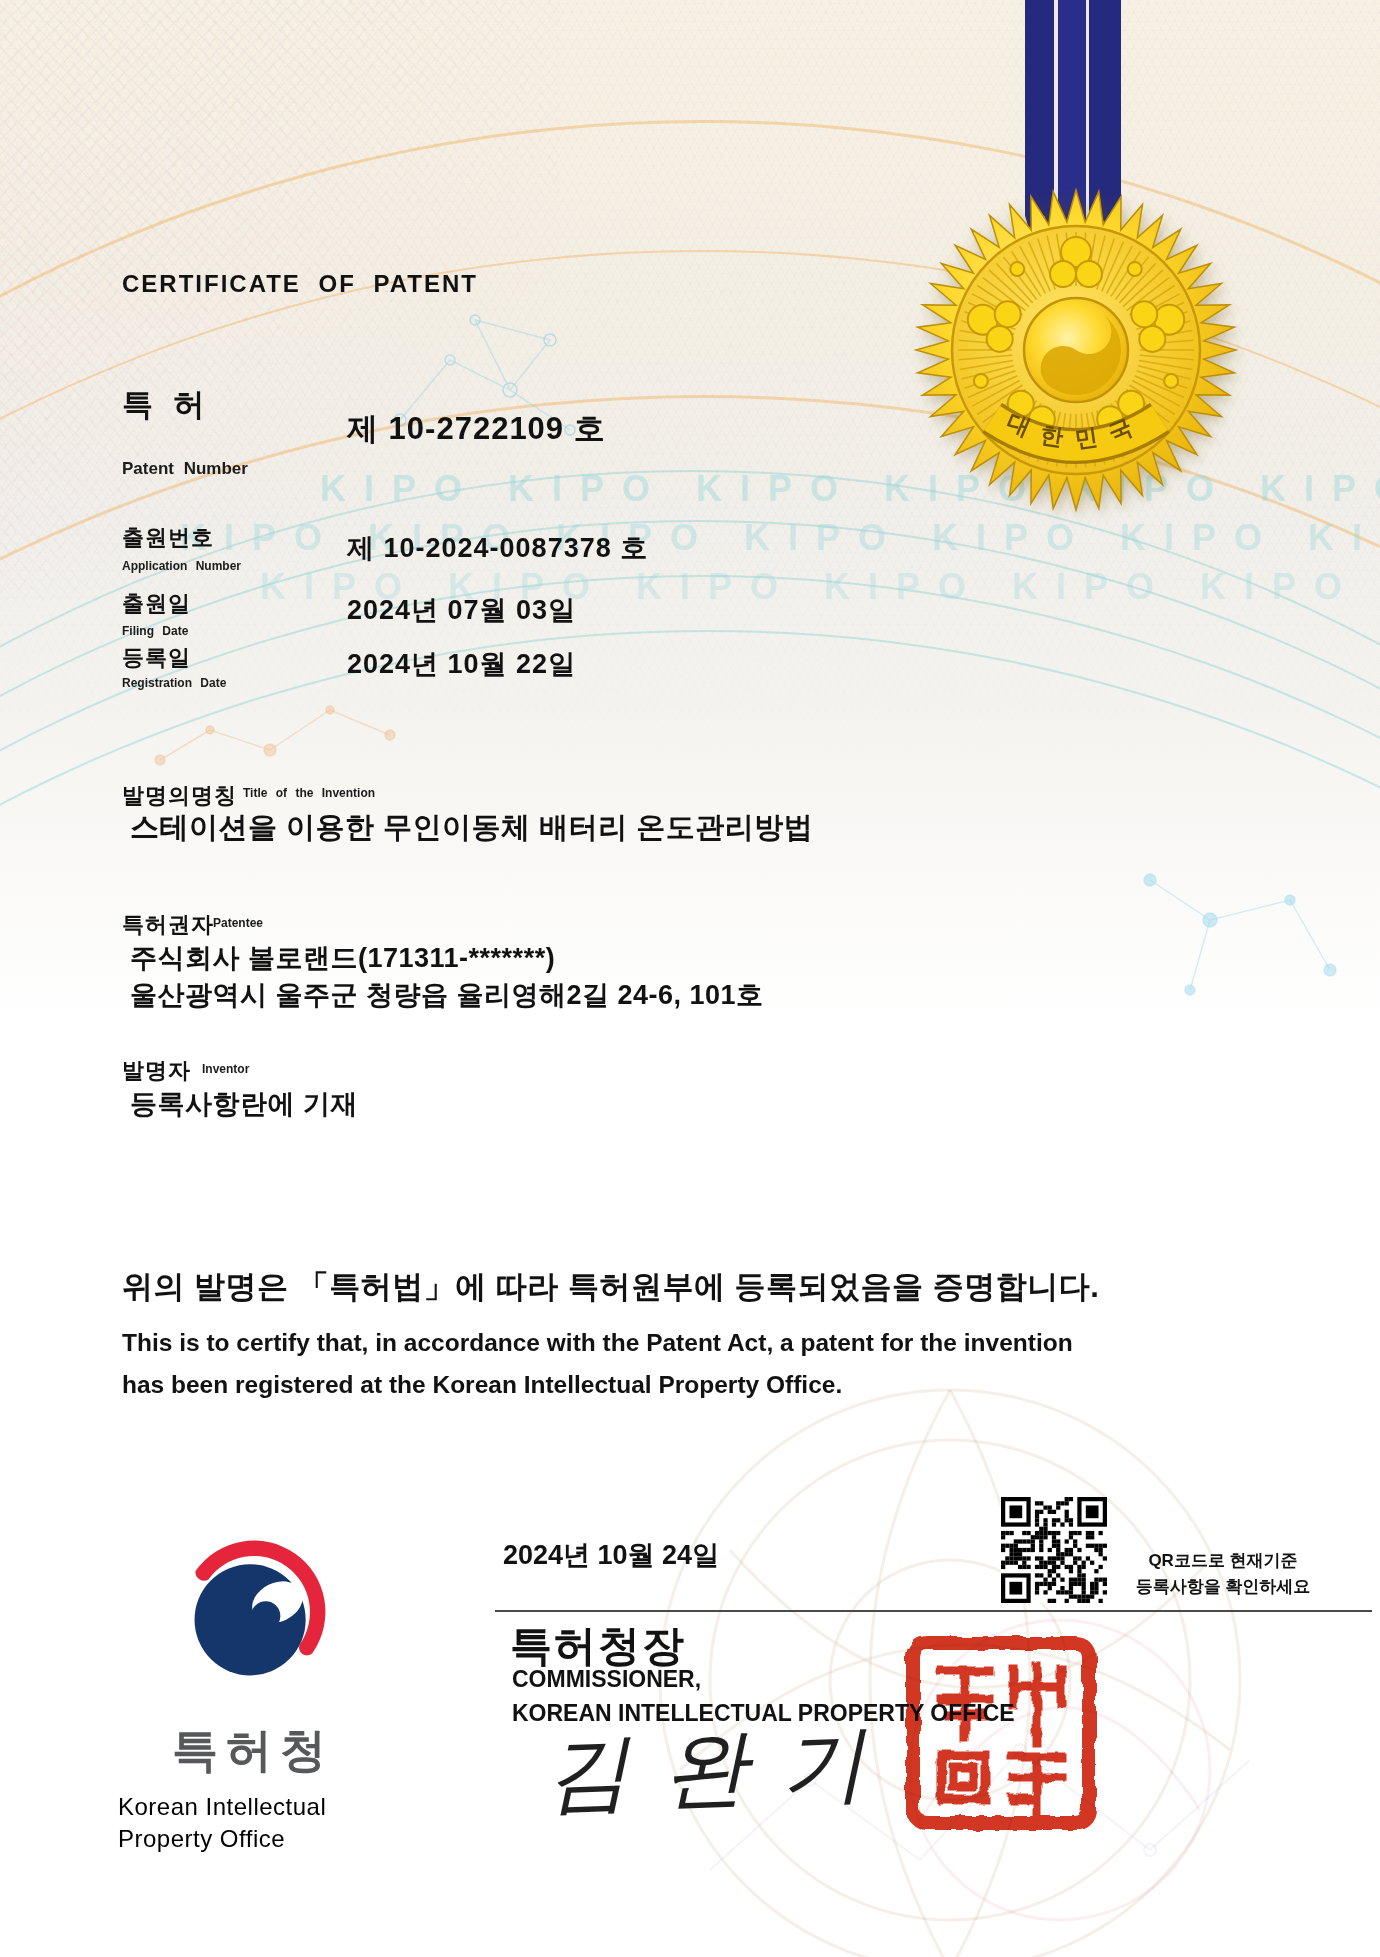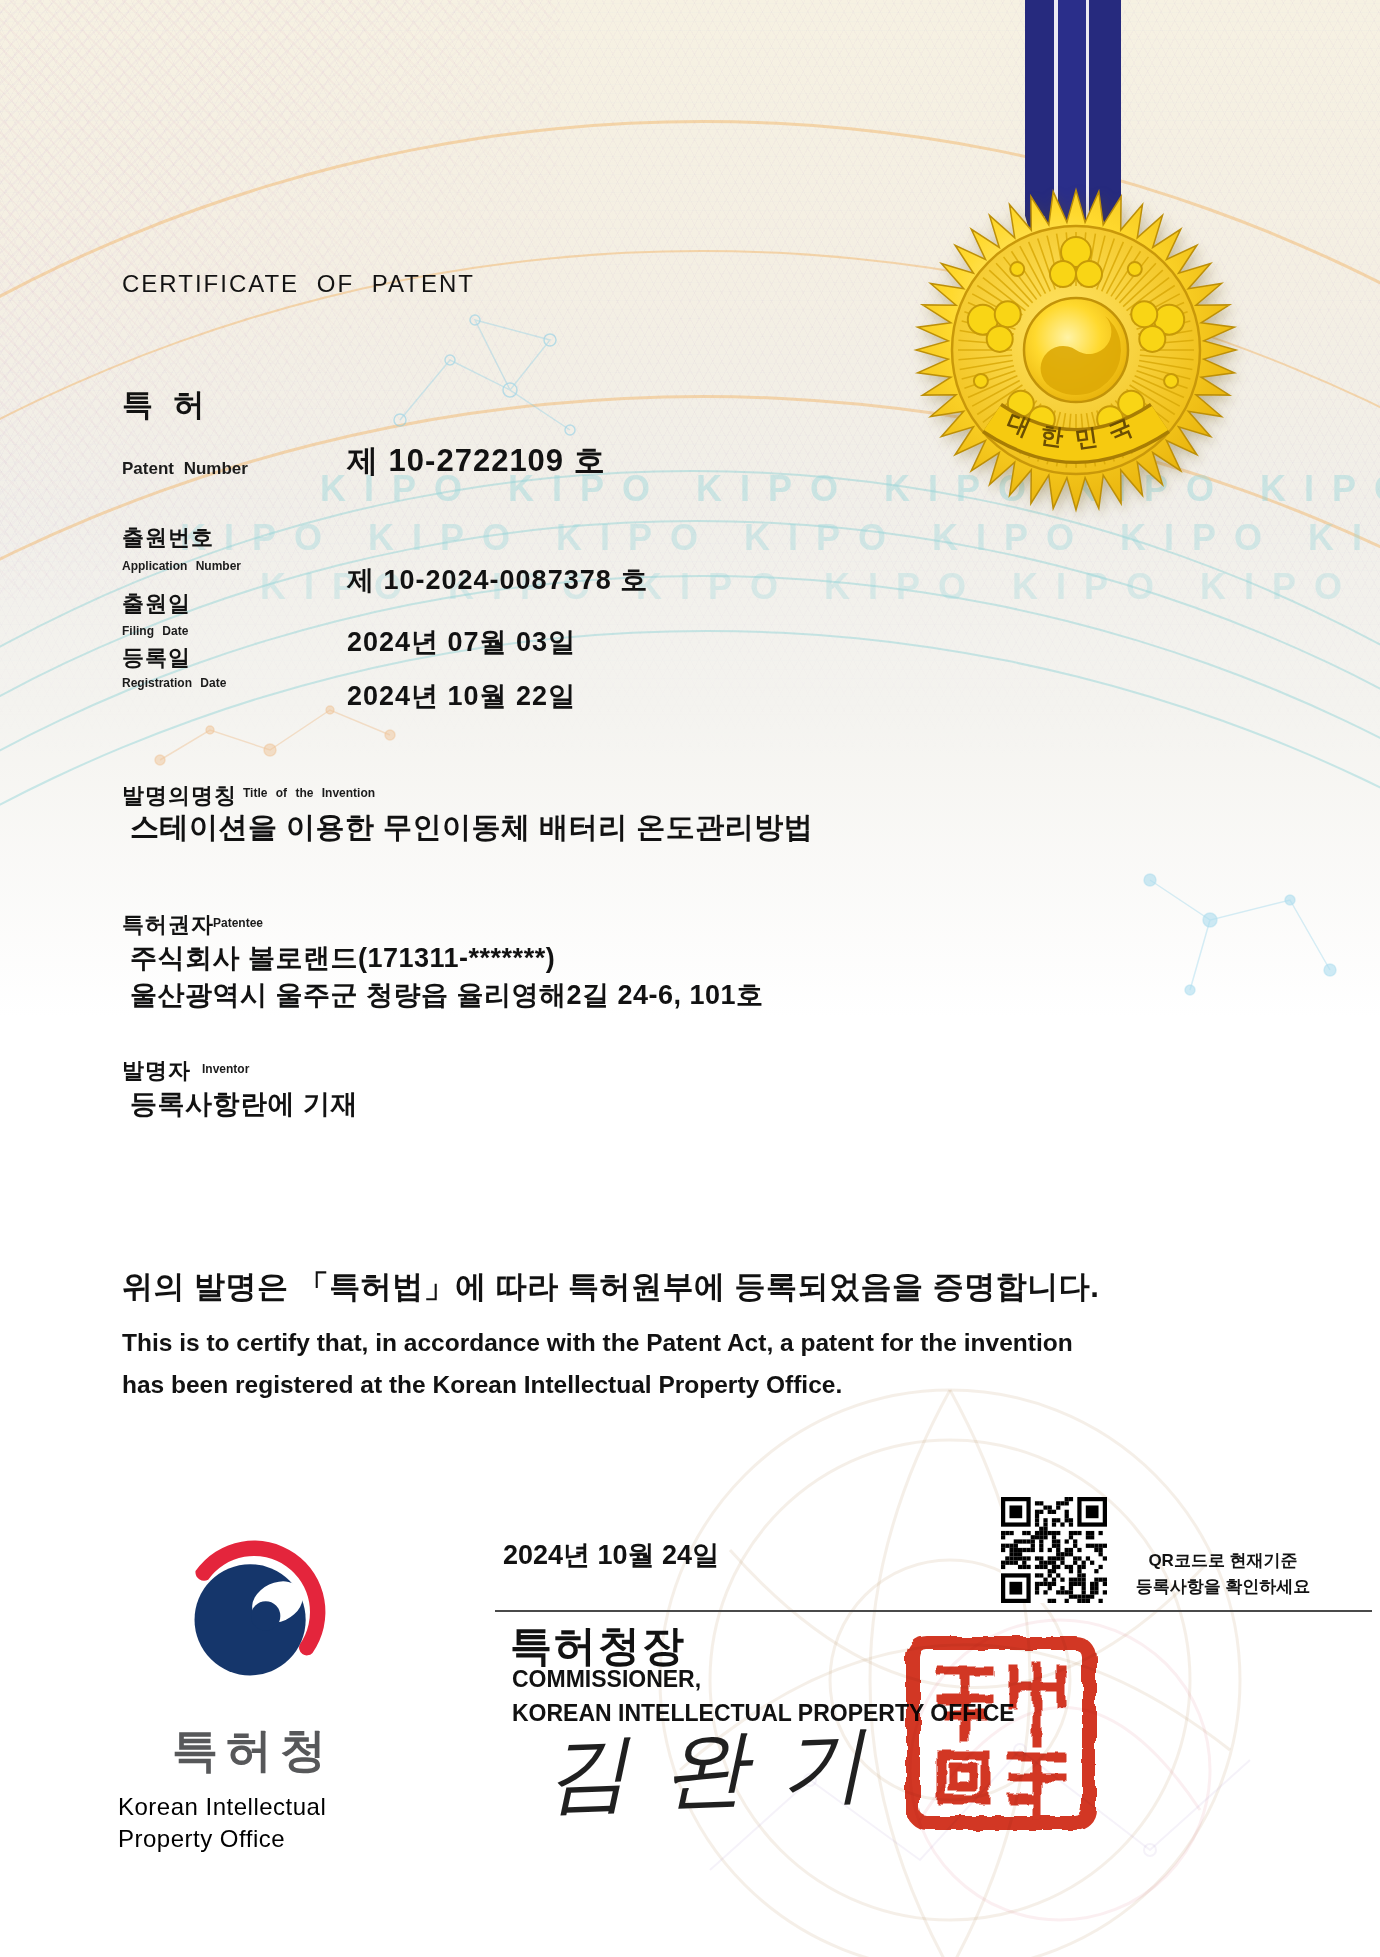--- a/index.html
+++ b/index.html
@@ -32,24 +32,24 @@
   .kipo-row{left:0;width:1380px;white-space:nowrap;overflow:hidden;
     font-weight:bold;font-size:36px;letter-spacing:18px;color:rgba(148,211,216,.42);}
   .net{opacity:.6;}
   
   .ribbon{left:1025px;top:0;width:96px;height:232px;z-index:3;
     background:linear-gradient(90deg,#262a7e 0,#262a7e 29px,#eceaf2 29px,#eceaf2 33px,#2a2e8a 33px,#2a2e8a 61px,#eceaf2 61px,#eceaf2 64px,#262a7e 64px,#262a7e 96px);
     clip-path:polygon(0 0,100% 0,100% 93%,95% 100%,90% 93%,85% 100%,80% 93%,75% 100%,70% 93%,65% 100%,60% 93%,55% 100%,50% 93%,45% 100%,40% 93%,35% 100%,30% 93%,25% 100%,20% 93%,15% 100%,10% 93%,5% 100%,0 93%);}
   .medal{left:908px;top:182px;z-index:4;filter:drop-shadow(3px 5px 6px rgba(110,85,10,.35));}
   
   .k-big{font-size:62px;font-weight:800;letter-spacing:3px;}
-  .t-en{font-weight:normal;letter-spacing:2px;word-spacing:9px;}
+  .t-en{font-weight:bold;letter-spacing:2px;word-spacing:9px;}
   .lbl-ko{font-size:22px;font-weight:bold;letter-spacing:1px;font-family:Liberation Serif, serif;}
   .lbl-en{font-size:12px;font-weight:bold;word-spacing:5px;color:#1b1b1b;}
-  .val{font-weight:bold;letter-spacing:1px;margin-top:32px;}
+  .val{font-weight:bold;letter-spacing:1px;}
   .content-line{font-size:27px;font-weight:bold;letter-spacing:.5px;margin-left:8px;}
   .cert-ko{font-size:31px;font-weight:800;letter-spacing:.5px;}
   .cert-en{font-size:24.5px;font-weight:bold;}
   .rule{background:#4a4a4a;height:2px;z-index:2;}
   .sig{font-family:"DejaVu Serif","Liberation Serif",serif;font-weight:300;font-style:italic;
     font-size:84px;letter-spacing:34px;color:#0e0e0e;transform:rotate(-2deg);opacity:.92;z-index:5;}
   .seal{z-index:6;mix-blend-mode:multiply;opacity:.94;}
   .logo-ko{font-size:46px;font-weight:800;letter-spacing:8px;color:#57585a;text-align:center;}
   .logo-en{font-size:24px;color:#000000;letter-spacing:.5px;}
   .qr-note{font-size:17px;font-weight:bold;text-align:center;line-height:26px;}

